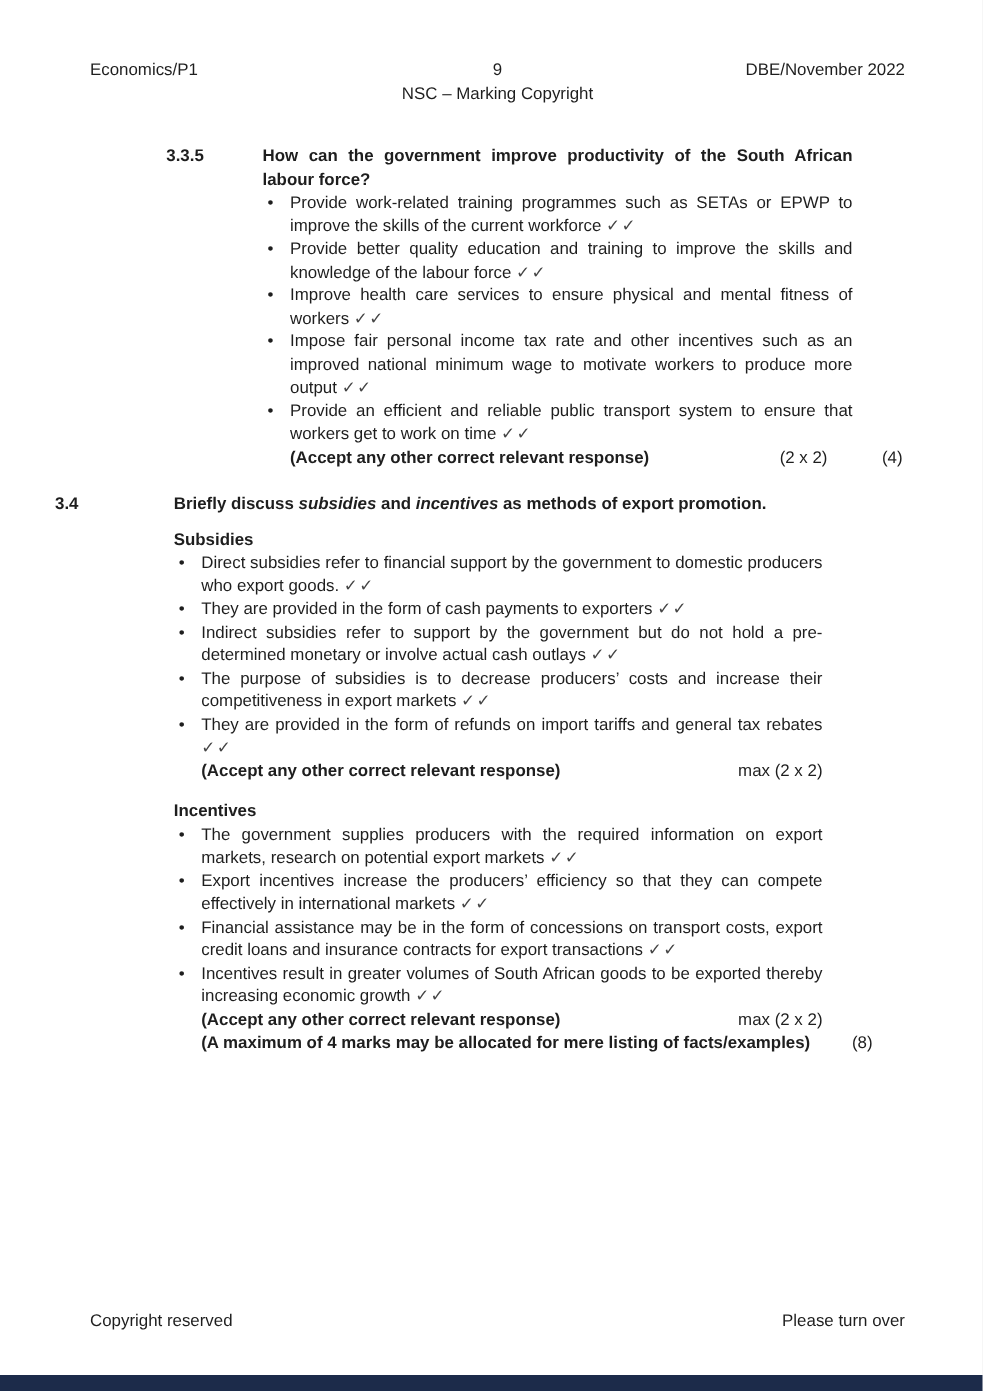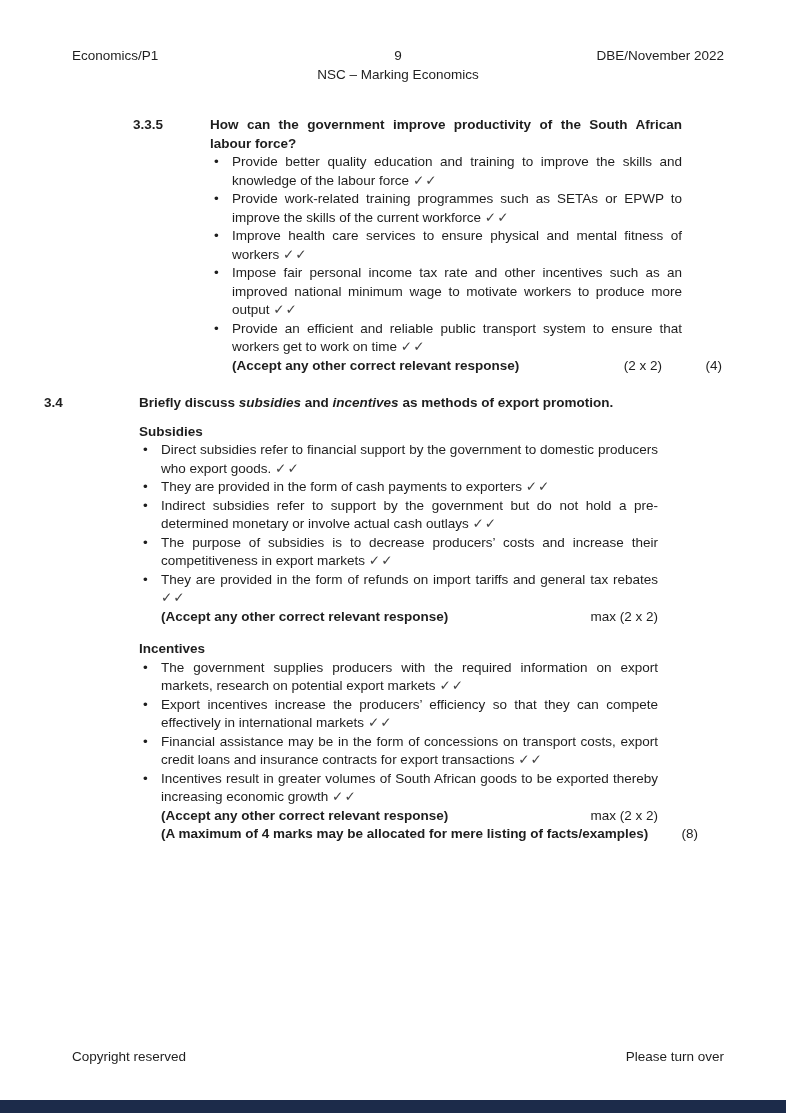--- a/index.html
+++ b/index.html
@@ -53,32 +53,32 @@
 <body>
 
 <div class="page">
 
   <div class="header">
     <div class="header-row">
       <span>Economics/P1</span>
       <span class="header-center">9</span>
       <span>DBE/November 2022</span>
     </div>
-    <div class="header-sub">NSC – Marking Economics</div>
+    <div class="header-sub">NSC – Marking Copyright</div>
   </div>
 
   <div class="content">
 
     <div class="q-row q335">
       <div class="q-num bold">3.3.5</div>
       <div class="q-body">
         <div class="q-title">How can the government improve productivity of the South African labour force?</div>
         <ul class="bullets mt18">
+          <li><span>Provide work-related training programmes such as SETAs or EPWP to improve the skills of the current workforce</span> <span class="checks">✓✓</span></li>
           <li><span>Provide better quality education and training to improve the skills and knowledge of the labour force</span> <span class="checks">✓✓</span></li>
-          <li><span>Provide work-related training programmes such as SETAs or EPWP to improve the skills of the current workforce</span> <span class="checks">✓✓</span></li>
           <li><span>Improve health care services to ensure physical and mental fitness of workers</span> <span class="checks">✓✓</span></li>
           <li><span>Impose fair personal income tax rate and other incentives such as an improved national minimum wage to motivate workers to produce more output</span> <span class="checks">✓✓</span></li>
           <li><span>Provide an efficient and reliable public transport system to ensure that workers get to work on time</span> <span class="checks">✓✓</span></li>
         </ul>
         <div class="accept-row">
           <span class="accept-label">(Accept any other correct relevant response)</span>
           <span class="calc-pad">(2 x 2)</span>
           <span class="mark">(4)</span>
         </div>
       </div>

